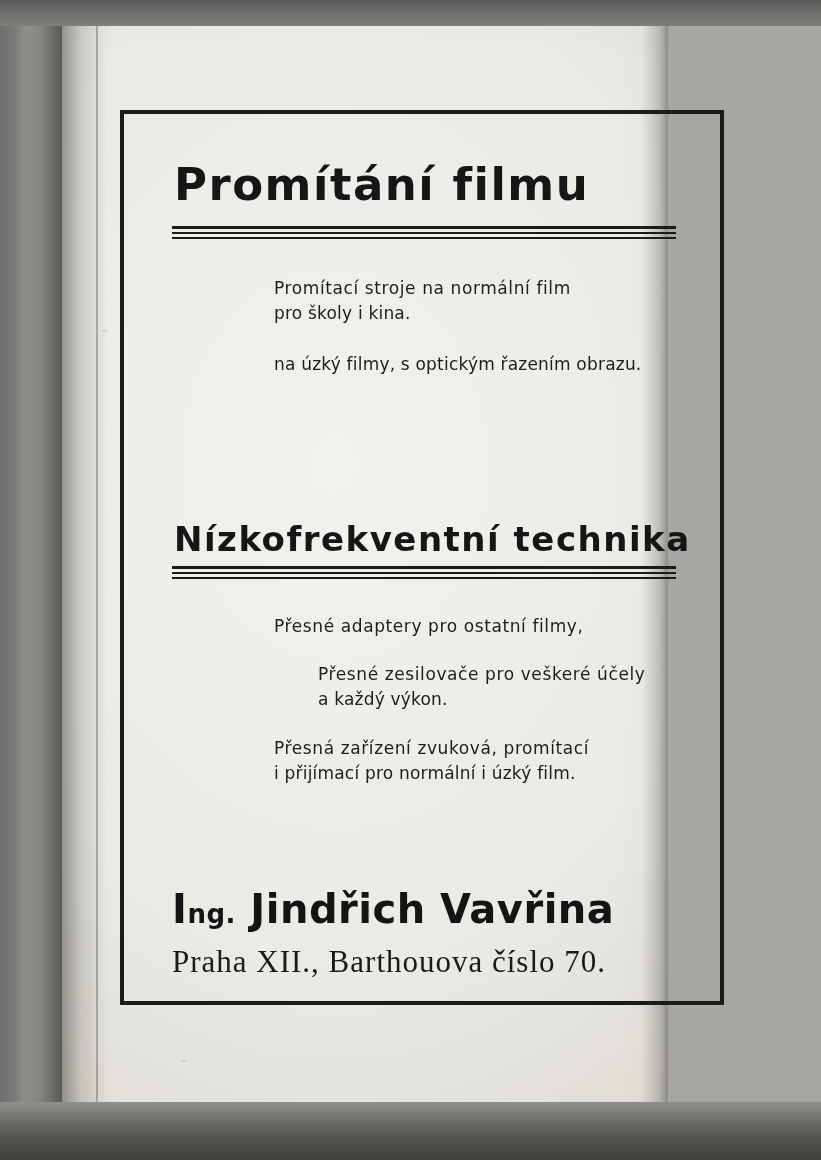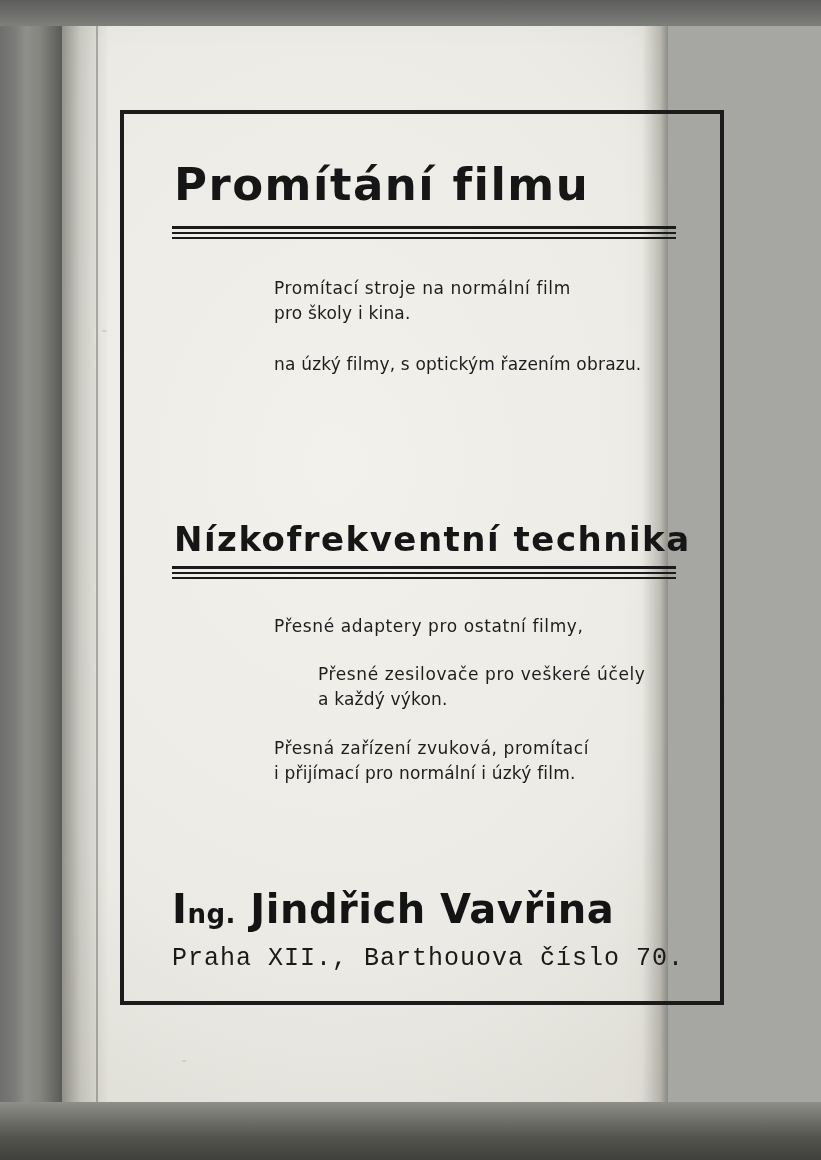--- a/index.html
+++ b/index.html
@@ -166,22 +166,22 @@
     font-family: "DejaVu Sans", sans-serif;
     font-weight: bold;
     font-size: 40px;
     color: #141414;
     letter-spacing: 0.5px;
     white-space: nowrap;
   }
   .sig-name .ing-small { font-size: 26px; }
   .sig-addr {
     margin-top: 12px;
-    font-family: Liberation Mono, monospace;
-    font-size: 25px;
+    font-family: Liberation Serif, serif;
+    font-size: 31px;
     color: #1a1a1a;
     letter-spacing: 1.0px;
     white-space: nowrap;
   }
 
   
   .blemish {
     position: absolute;
     background: rgba(150,147,138,0.30);
     border-radius: 50%;

